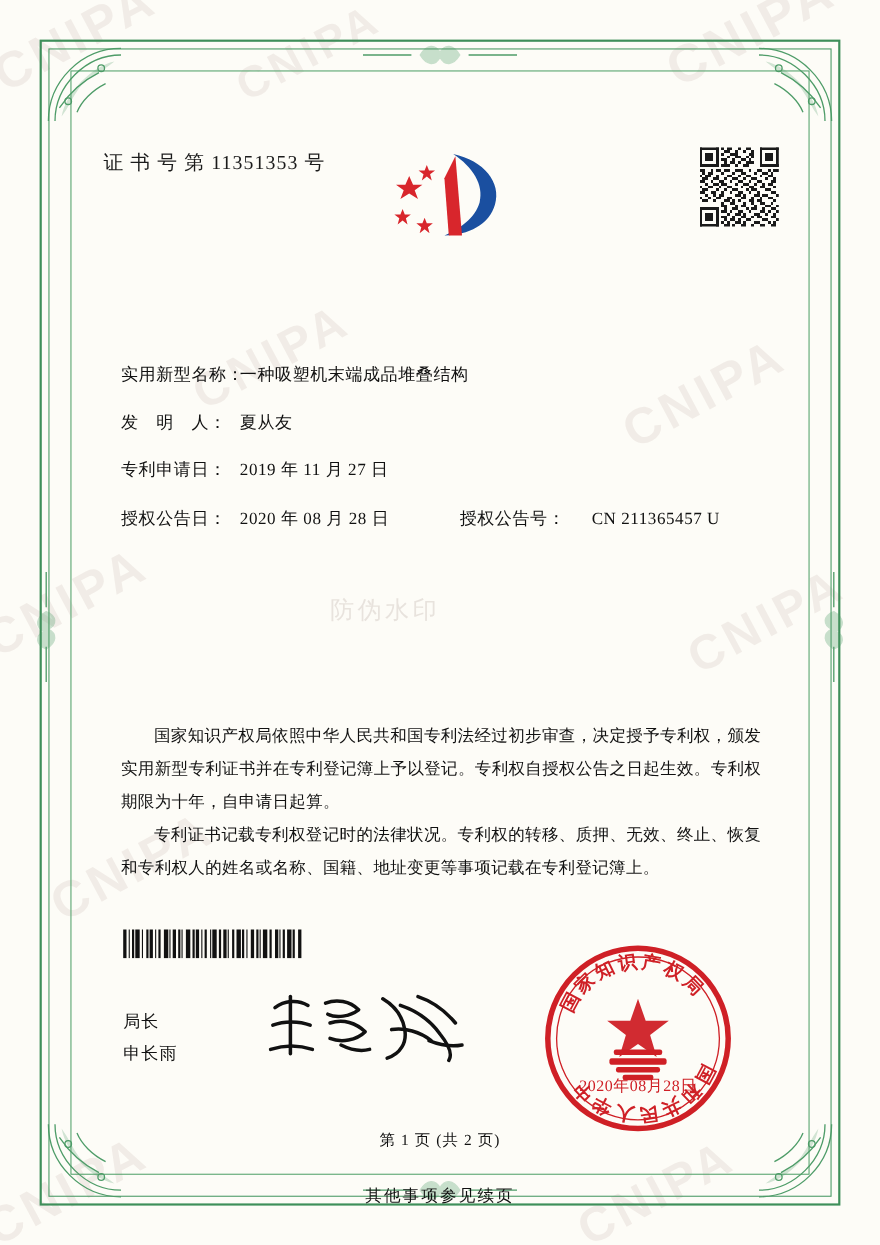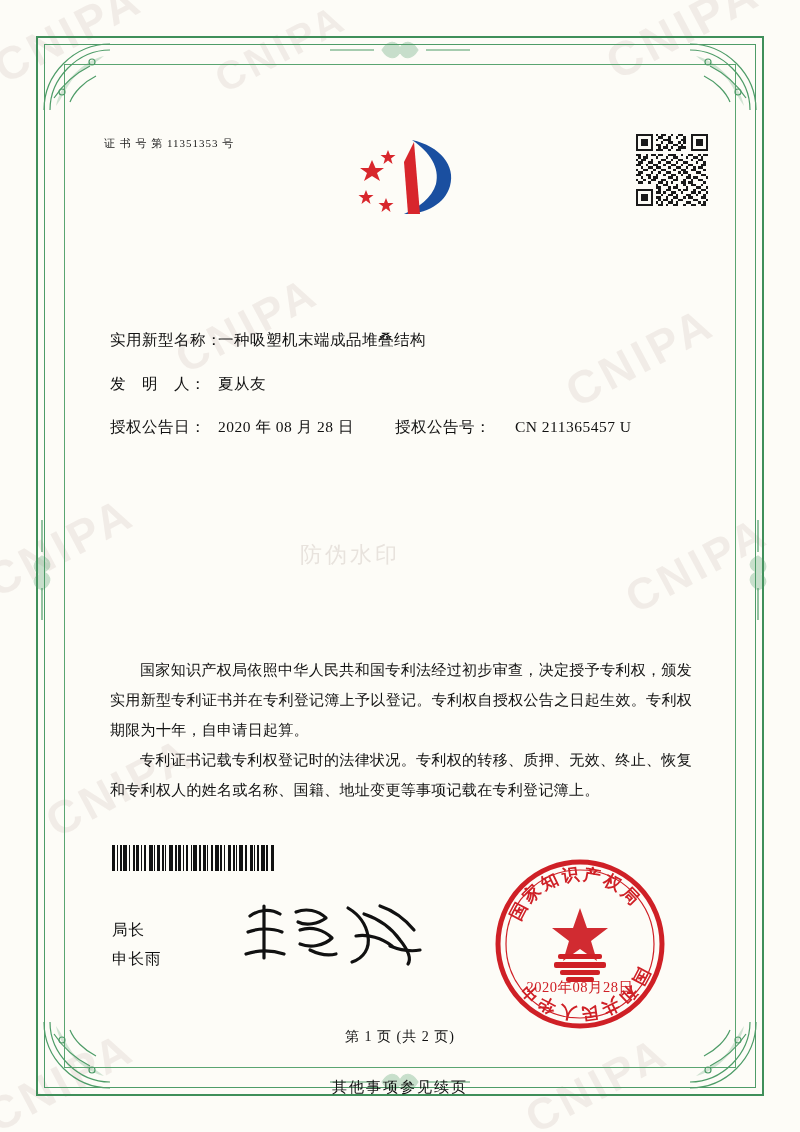--- a/index.html
+++ b/index.html
@@ -85,22 +85,22 @@
   }
   .edge-top { left: 330px; top: 38px; width: 140px; height: 24px; }
   .edge-bottom { left: 330px; top: 1070px; width: 140px; height: 24px; transform: scaleY(-1); }
   .edge-left { left: 30px; top: 520px; width: 24px; height: 100px; }
   .edge-right { left: 746px; top: 520px; width: 24px; height: 100px; transform: scaleX(-1); }
   .edge-mid svg { width: 100%; height: 100%; display: block; }
 
   
   .cert-no {
     position: absolute;
-    left: 104px; top: 136px;
-    font-size: 11px;
+    left: 94px; top: 136px;
+    font-size: 18px;
     color: #1b1b1b;
     letter-spacing: 1px;
   }
   .logo {
     position: absolute;
     left: 352px; top: 132px;
     width: 110px; height: 90px;
   }
   .logo svg { width: 100%; height: 100%; display: block; }
 
@@ -140,21 +140,21 @@
     flex: 0 0 108px;
     letter-spacing: 0.5px;
     white-space: nowrap;
   }
   .field-value {
     flex: 1;
     letter-spacing: 0.5px;
   }
   .field-row.two .field-value { flex: 0 0 auto; }
   .field-label2 {
-    margin-left: 41px;
+    margin-left: 64px;
     white-space: nowrap;
     letter-spacing: 0.5px;
     font-family: Liberation Mono, monospace;
   }
   .field-value2 {
     margin-left: 24px;
     letter-spacing: 0.5px;
   }
 
   
@@ -552,20 +552,24 @@
 
   <div class="fields">
     <div class="field-row">
       <span class="field-label">实用新型名称：</span>
       <span class="field-value">一种吸塑机末端成品堆叠结构</span>
     </div>
     <div class="field-row">
       <span class="field-label">发　明　人：</span>
       <span class="field-value">夏从友</span>
     </div>
+    <div class="field-row">
+      <span class="field-label">专利申请日：</span>
+      <span class="field-value">2019 年 11 月 27 日</span>
+    </div>
     <div class="field-row two">
       <span class="field-label">授权公告日：</span>
       <span class="field-value">2020 年 08 月 28 日</span>
       <span class="field-label2">授权公告号：</span>
       <span class="field-value2">CN 211365457 U</span>
     </div>
   </div>
 
   <div class="paras">
     <p>国家知识产权局依照中华人民共和国专利法经过初步审查，决定授予专利权，颁发实用新型专利证书并在专利登记簿上予以登记。专利权自授权公告之日起生效。专利权期限为十年，自申请日起算。</p>

